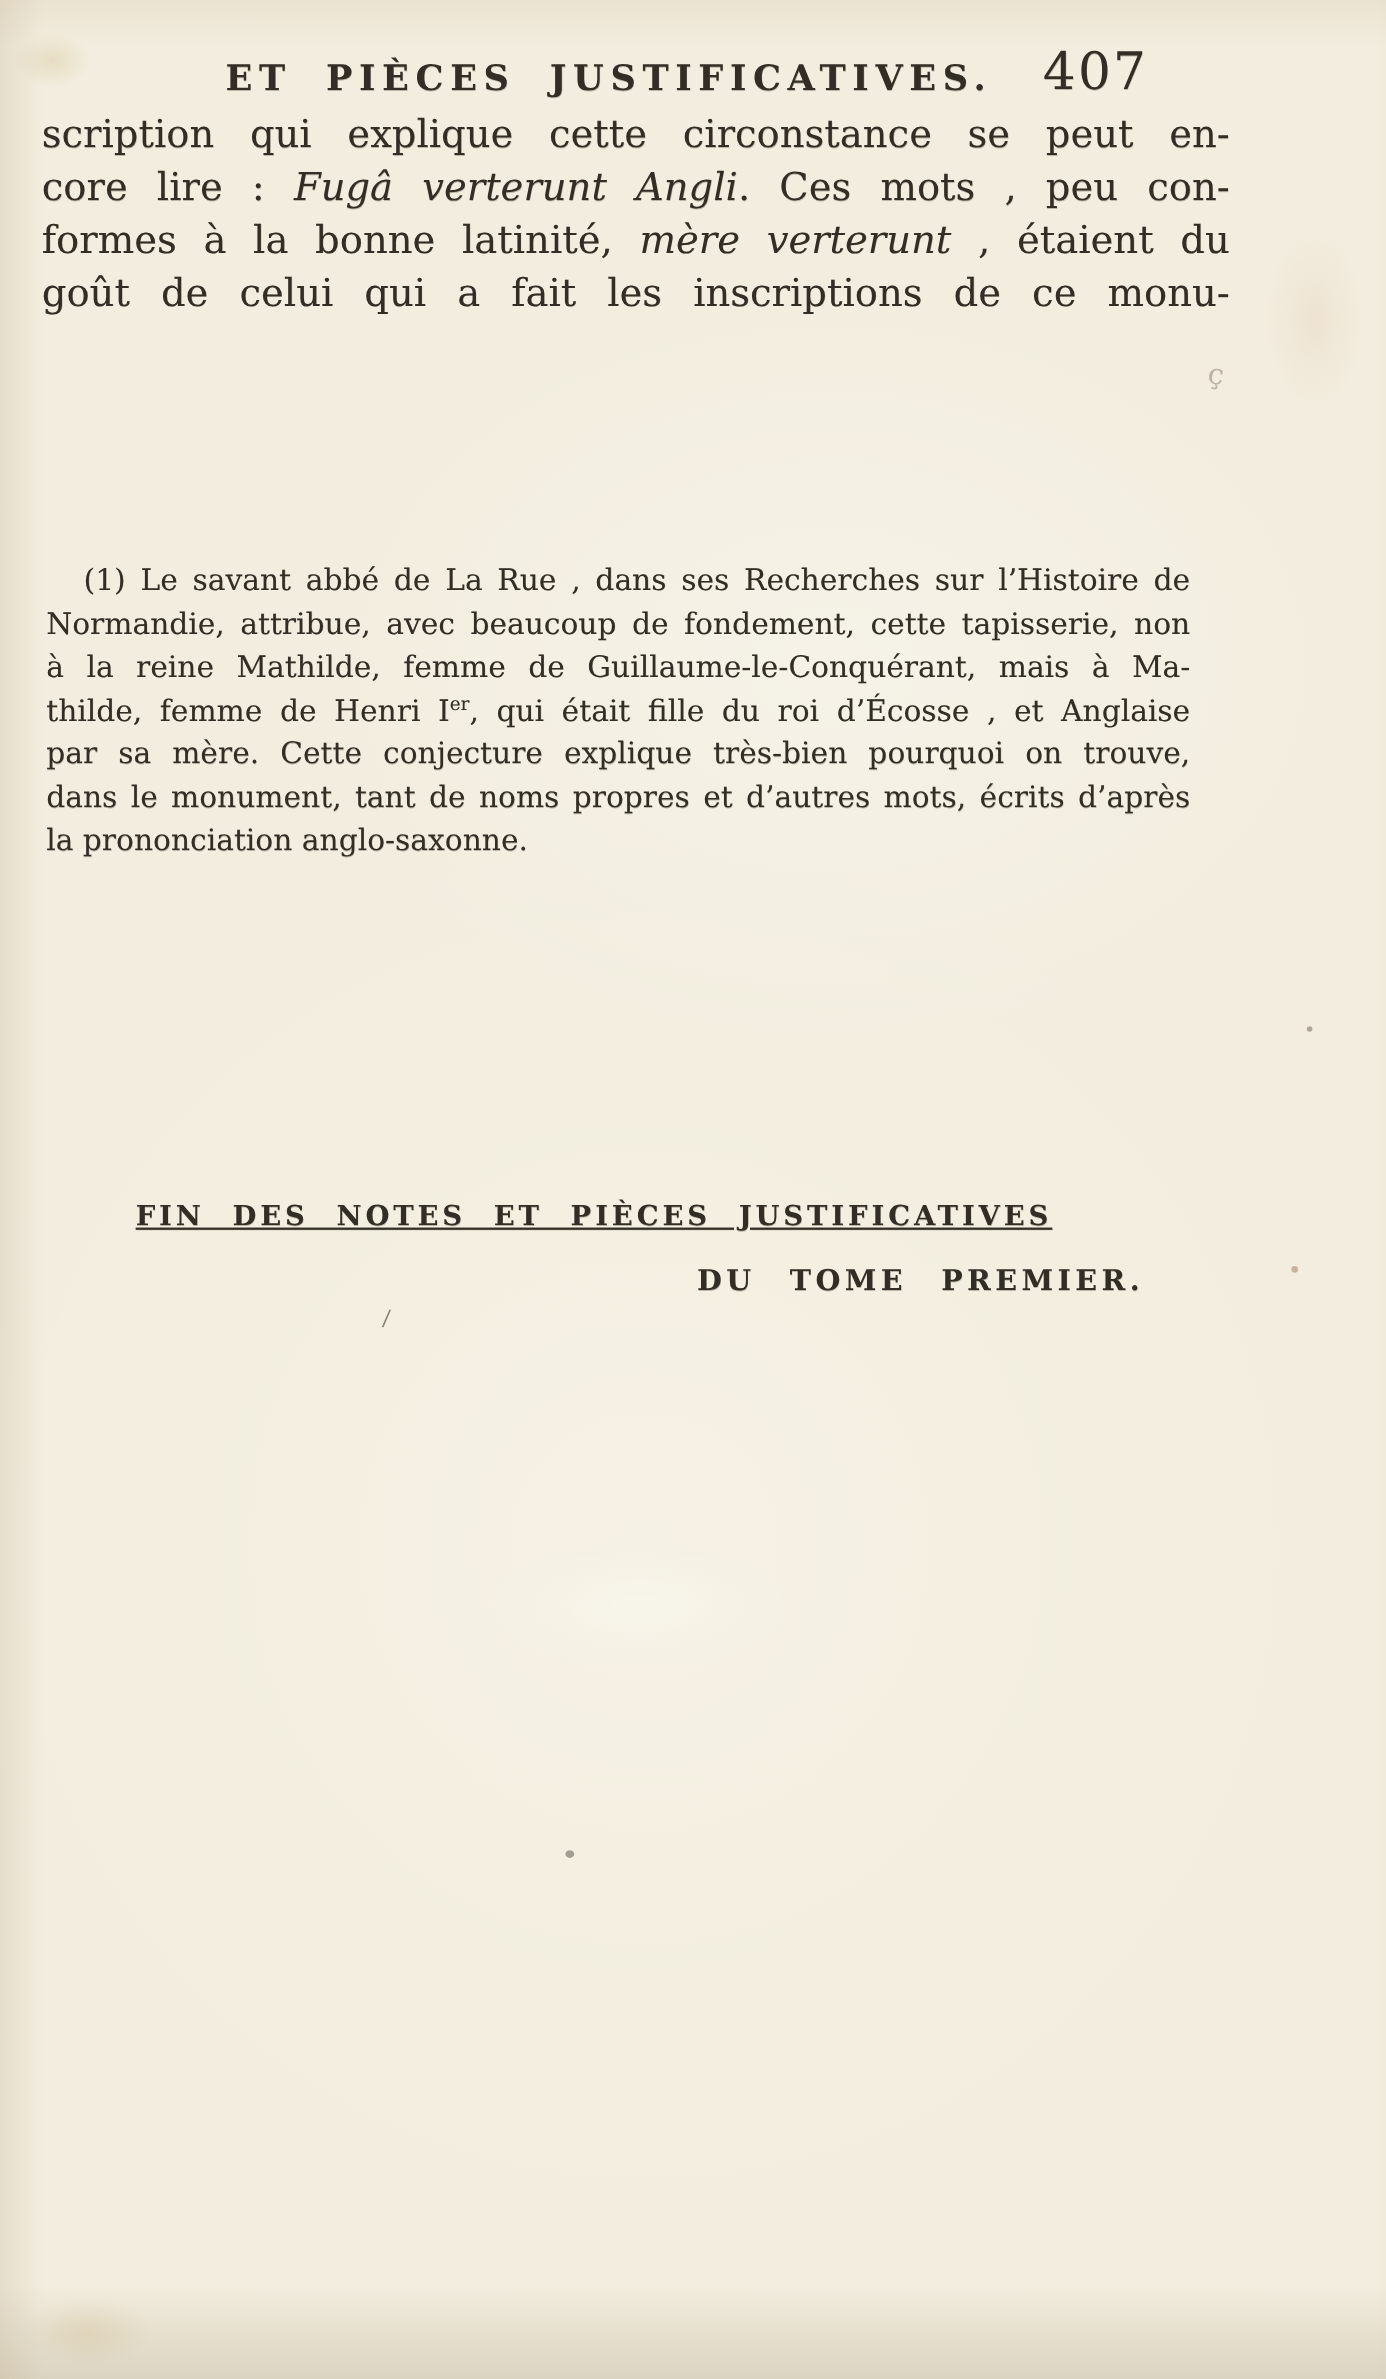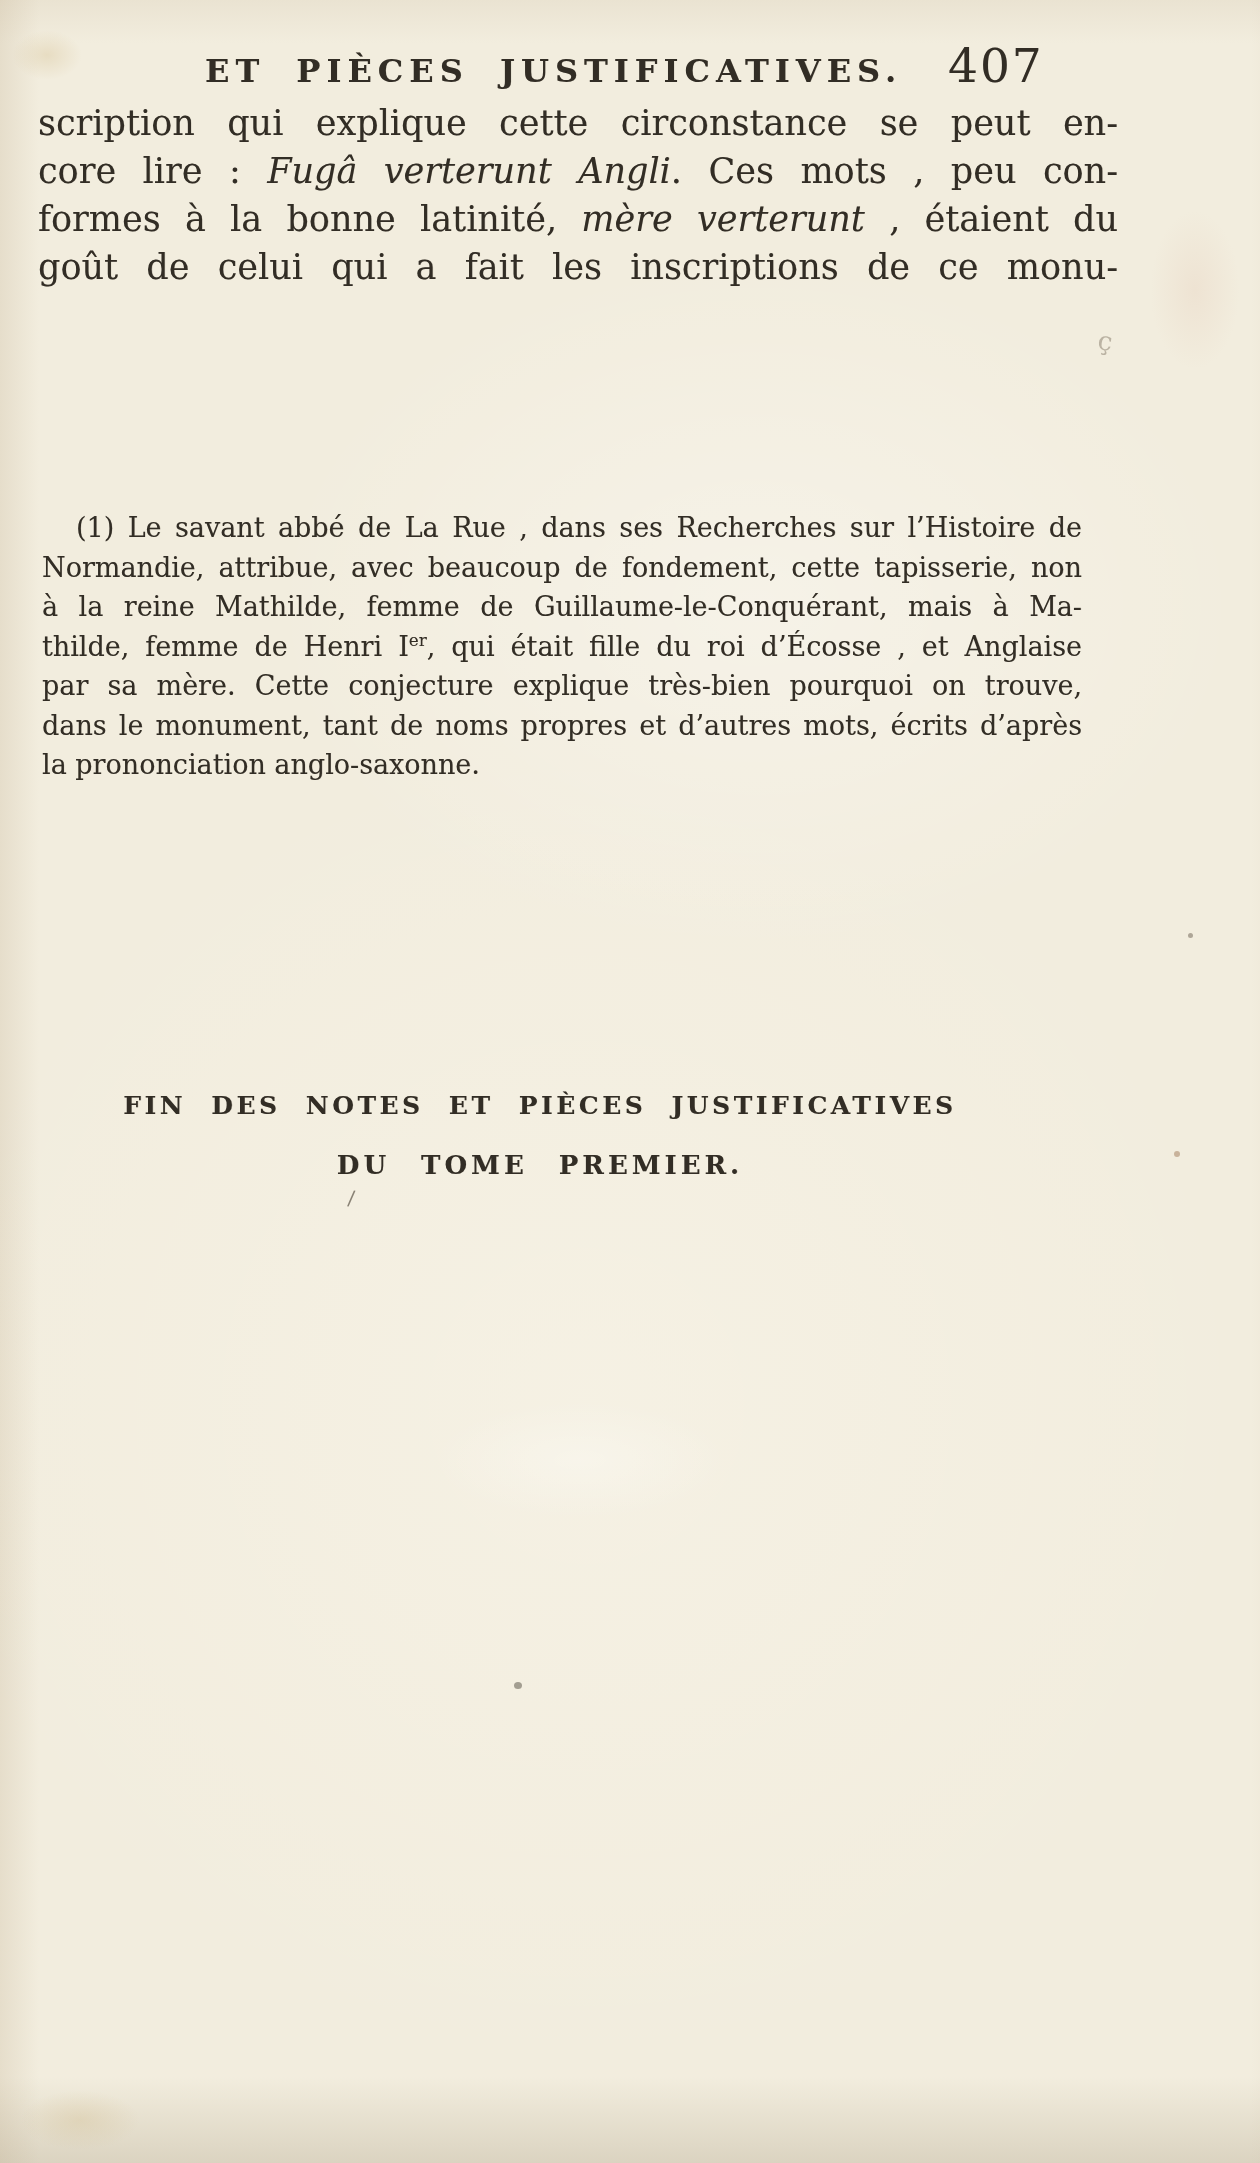--- a/index.html
+++ b/index.html
@@ -42,25 +42,25 @@
   .footnote-text .line:first-child { text-indent: 34px; }
 
   .line { text-align: justify; text-align-last: justify; }
   .line.no-just { text-align-last: left; }
   .it { font-style: italic; }
   .sup { font-size: 0.62em; vertical-align: super; line-height: 0; }
 
   .colophon-1 {
     position: absolute; top: 1091px; left: 40px; width: 1000px;
     text-align: center; font-size: 25px; font-weight: bold;
-    letter-spacing: 3.5px; word-spacing: 13px;
+    letter-spacing: 3.5px; word-spacing: 13px; text-decoration: underline;
   }
   .colophon-2 {
     position: absolute; top: 1150px; left: 40px; width: 1000px;
-    text-align: center; font-size: 26px; font-weight: bold;
+    text-align: right; font-size: 26px; font-weight: bold;
     letter-spacing: 4px; word-spacing: 18px;
   }
 
   .speck { position: absolute; pointer-events: none; }
   .dot { border-radius: 50%; }
   .dot-a { left: 1188px; top: 933px; width: 5px; height: 5px; background: rgba(118,108,92,0.55); }
   .dot-b { left: 1174px; top: 1151px; width: 6px; height: 6px; background: rgba(150,108,74,0.45); }
   .dot-c { left: 514px; top: 1682px; width: 8px; height: 7px; background: rgba(108,103,92,0.60); }
   .squiggle {
     left: 1098px; top: 326px; font-size: 26px;

